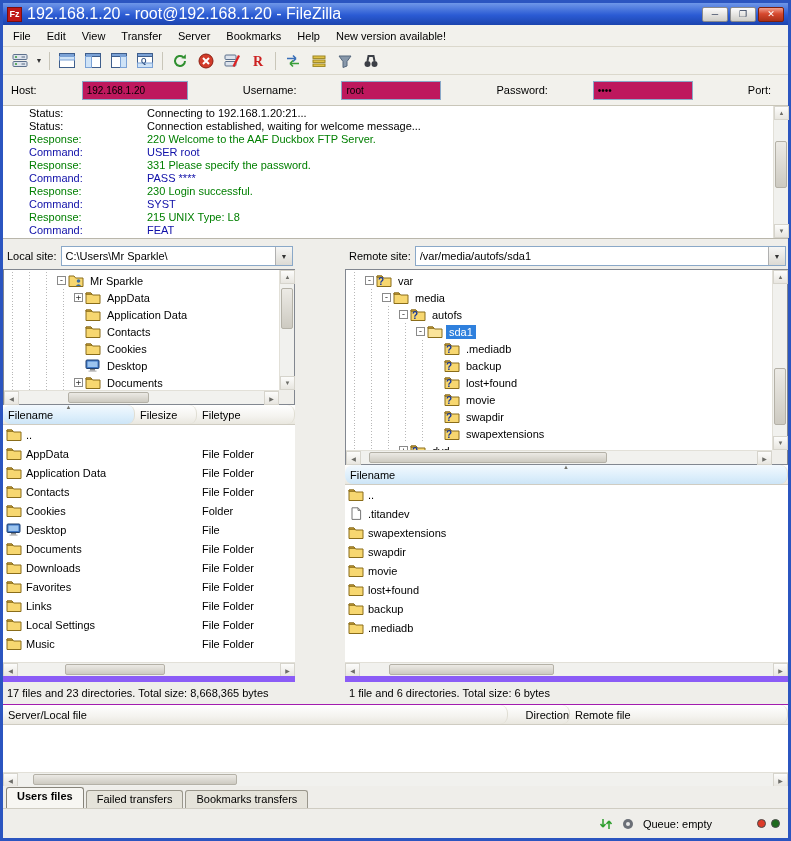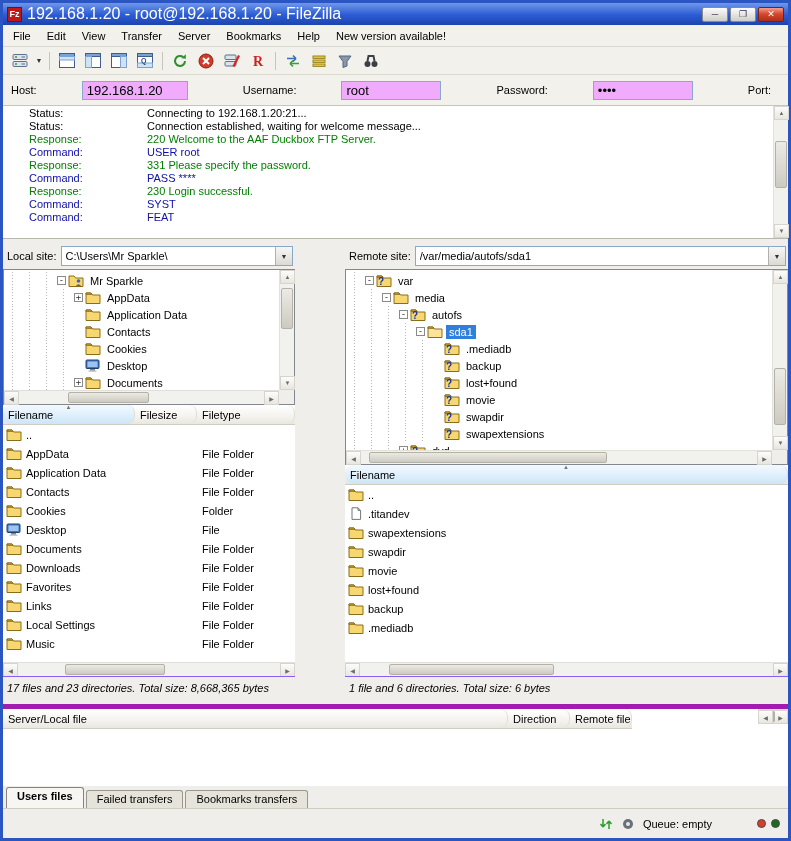--- a/index.html
+++ b/index.html
@@ -23,22 +23,22 @@
   .menu-item { padding:3px 8px; white-space:nowrap; }
   .toolbar { flex:none; height:28px; background:#f2f1ec; border-bottom:1px solid #dbd8cc; display:flex; align-items:center; padding:0 4px; }
   .tb-btn { width:26px; height:24px; display:flex; align-items:center; justify-content:center; border-radius:2px; }
   .tb-btn.tb-dd { width:12px; }
   .tb-ic { display:flex; align-items:center; justify-content:center; }
   .tb-sep { width:1px; height:18px; background:#c9c6b9; margin:0 4px; flex:none; }
 
   
   .quickbar { flex:none; height:31px; background:#f2f1ec; border-bottom:1px solid #c9c6b9; display:flex; align-items:center; padding:0 8px;gap:41px; }
   .qlabel { margin-right:4px; white-space:nowrap; }
-  .qc-input { height:19px; border:1px solid #8aa8c8; background:#f0abfc; padding:0 4px; margin-right:14px;
-              font-family:"Liberation Sans", sans-serif; font-size:13px; }
+  .qc-input { height:19px; border:1px solid #8aa8c8; background:#be185d; padding:0 4px; margin-right:14px;
+              font-family:"Liberation Sans", sans-serif; font-size:10px; }
   .qc-host { width:106px; } .qc-user { width:100px; } .qc-pass { width:100px; } .qc-port { width:44px; margin-right:10px; }
   .qc-btn { height:21px; padding:0 9px; font-family:"Liberation Sans", sans-serif; font-size:11px;
             border:1px solid #3c7fb1; border-radius:3px; background:linear-gradient(#eaf6fd,#c8e7f8 45%,#a9d9f2); }
   .qc-dd { width:17px; height:21px; margin-left:2px; border:1px solid #8a8a8a; border-radius:2px; font-size:7px;
            display:flex; align-items:center; justify-content:center; color:#333; background:linear-gradient(#fdfdfd,#d8d6d0); }
 
   
   .logpane { flex:none; height:133px; background:#fff; display:flex; border-bottom:1px solid #b9b6ab; }
   .log-lines { flex:1; overflow:hidden; padding:1px 0 0 2px;margin-left:24px; }
   .log-line { height:13px; line-height:13px; white-space:nowrap; }
@@ -79,26 +79,26 @@
 
   .file-list { flex:1; min-height:0; background:#fff; overflow:hidden; }
   .file-row { height:19px; display:flex; align-items:center; }
   .fcell { white-space:nowrap; overflow:hidden; }
   .fc-name { width:132px; display:flex; align-items:center; padding-left:3px; flex:none; }
   .fc-size { width:62px; flex:none; padding-left:5px; }
   .fc-type { flex:1; padding-left:5px; }
   .fc-rname { flex:1; display:flex; align-items:center; padding-left:3px; }
   .fname { padding-left:1px; }
 
-  .pane-status { flex:none; height:24px; background:#efeeea; border-top:1px solid #8b5cf6; padding:5px 0 0 4px; white-space:nowrap; overflow:hidden;font-style:italic; }
+  .pane-status { flex:none; height:24px; background:#efeeea; border-top:6px solid #8b5cf6; padding:5px 0 0 4px; white-space:nowrap; overflow:hidden; }
 
   
-  .queue { flex:none; height:82px; display:flex; flex-direction:row; background:#fff; border-top:5px solid #a21caf; }
+  .queue { flex:none; height:82px; display:flex; flex-direction:column; background:#fff; border-top:1px solid #a21caf; }
   .queue-body { flex:1; background:#fff; }
-  .qh1 { width:505px; } .qh2 { width:62px; } .qh3 { flex:1; }
+  .qh1 { width:505px; } .qh2 { width:62px;text-align:right; } .qh3 { flex:1; }
 
   .tabs { flex:none; height:22px; background:#efeeea; display:flex; align-items:flex-end; padding-left:3px; }
   .tab { height:18px; padding:2px 10px 0; margin-right:2px; background:#e5e3da; border:1px solid #9a978c; border-bottom:none;
          border-radius:3px 3px 0 0; white-space:nowrap; }
   .tab.active { height:21px; background:#f7f6f2; font-weight:bold; border-color:#87847a; }
 
   .statusbar { flex:none; height:30px; background:#efeeea; border-top:1px solid #cfccc2; display:flex; align-items:center; padding:0 8px; }
   .sb-spacer { flex:1; }
   .sb-ico { width:18px; height:16px; display:flex; align-items:center; justify-content:center; margin-right:4px; }
   .queue-status-text { margin:0 40px 0 2px; }
@@ -282,20 +282,21 @@
   <div class="logpane">
     <div class="log-lines" id="log-lines">
         <div class="log-line status"><span class="log-label">Status:</span><span class="log-text">Connecting to 192.168.1.20:21...</span></div>
         <div class="log-line status"><span class="log-label">Status:</span><span class="log-text">Connection established, waiting for welcome message...</span></div>
         <div class="log-line response"><span class="log-label">Response:</span><span class="log-text">220 Welcome to the AAF Duckbox FTP Server.</span></div>
         <div class="log-line command"><span class="log-label">Command:</span><span class="log-text">USER root</span></div>
         <div class="log-line response"><span class="log-label">Response:</span><span class="log-text">331 Please specify the password.</span></div>
         <div class="log-line command"><span class="log-label">Command:</span><span class="log-text">PASS ****</span></div>
         <div class="log-line response"><span class="log-label">Response:</span><span class="log-text">230 Login successful.</span></div>
         <div class="log-line command"><span class="log-label">Command:</span><span class="log-text">SYST</span></div>
+        <div class="log-line response"><span class="log-label">Response:</span><span class="log-text">215 UNIX Type: L8</span></div>
         <div class="log-line command"><span class="log-label">Command:</span><span class="log-text">FEAT</span></div>
       </div>
     <div class="scroll-v">
         <span class="sb-btn">▲</span>
         <span class="sb-track">
           <span class="sb-thumb" style="top: 20%; height: 45%;"></span>
         </span>
         <span class="sb-btn">▼</span>
       </div>
   </div>

